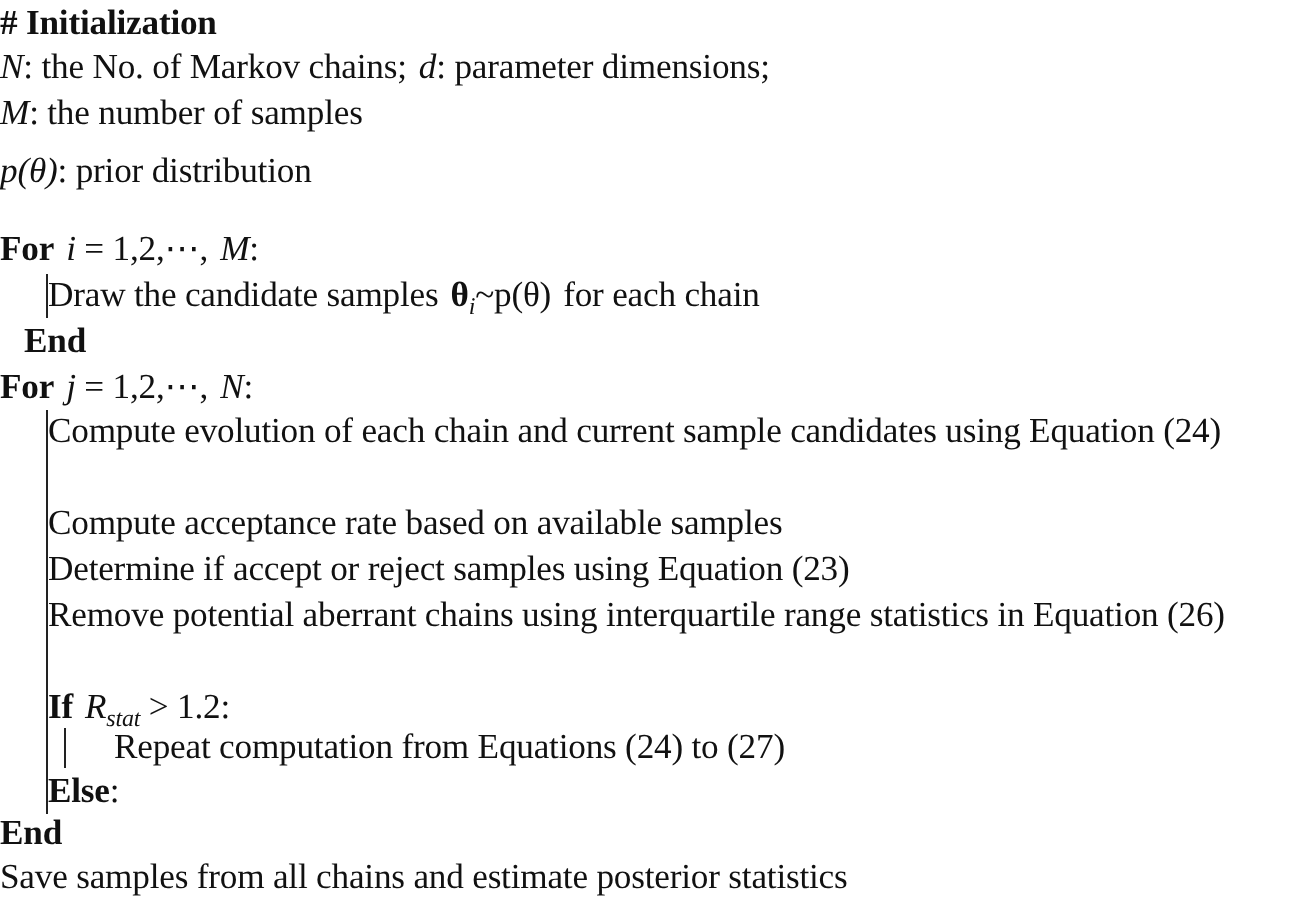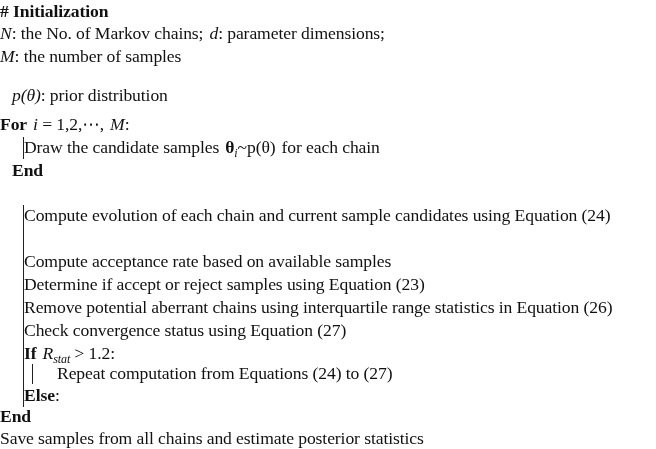--- a/index.html
+++ b/index.html
@@ -22,45 +22,47 @@
   <div class="line b" style="top:0px;"># Initialization</div>
 
   <div class="line" style="top:22px;text-align:right;">
     <span class="i">N</span><span>: the No. of Markov chains;</span><span class="gap"></span><span class="i">d</span><span>: parameter dimensions;</span>
   </div>
 
   <div class="line" style="top:45px;">
     <span class="i">M</span><span>: the number of samples</span>
   </div>
 
-  <div class="line" style="top:84px;padding-left:12px;">
+  <div class="line" style="top:74px;">
     <span class="i">p(θ)</span><span>: prior distribution</span>
   </div>
 
   <div class="line" style="top:113px;text-align:right;">
     <span class="b">For</span><span class="gap"></span><span class="i">i</span><span> = 1,2,⋯,</span><span class="gap"></span><span class="i">M</span><span>:</span>
   </div>
 
   <div class="vbar" style="left:23px; top:137px; height:22px;"></div>
   <div class="line" style="top:136px; left:24px;">
     <span>Draw the candidate samples</span><span class="gap"></span><span class="b">θ</span><span class="sub">i</span><span>~p(θ)</span><span class="gap"></span><span>for each chain</span>
   </div>
 
   <div class="line b" style="top:159px; left:12px;">End</div>
 
+  <div class="line" style="top:182px;">
+    <span class="b">For</span><span class="gap"></span><span class="i">j</span><span> = 1,2,⋯,</span><span class="gap"></span><span class="i">N</span><span>:</span>
+  </div>
 
   <div class="vbar" style="left:23px; top:205px; height:202px;"></div>
 
   <div class="line" style="top:204px; left:24px;">Compute evolution of each chain and current sample candidates using Equation (24)</div>
 
 
   <div class="line" style="top:250px; left:24px;">Compute acceptance rate based on available samples</div>
   <div class="line" style="top:273px; left:24px;">Determine if accept or reject samples using Equation (23)</div>
   <div class="line" style="top:296px; left:24px;">Remove potential aberrant chains using interquartile range statistics in Equation (26)</div>
-  <div class="line" style="top:319px; left:24px;">Check convergence status using Equation (27)</div>
 
   <div class="line" style="top:342px; left:24px;">
     <span class="b">If</span><span class="gap"></span><span class="i">R</span><span class="sub">stat</span><span> &gt; 1.2:</span>
   </div>
 
   <div class="vbar" style="left:32px; top:364px; height:20px;"></div>
   <div class="line" style="top:362px; left:57px;">Repeat computation from Equations (24) to (27)</div>
 
   <div class="line" style="top:384px; left:24px;">
     <span class="b">Else</span><span>:</span>

